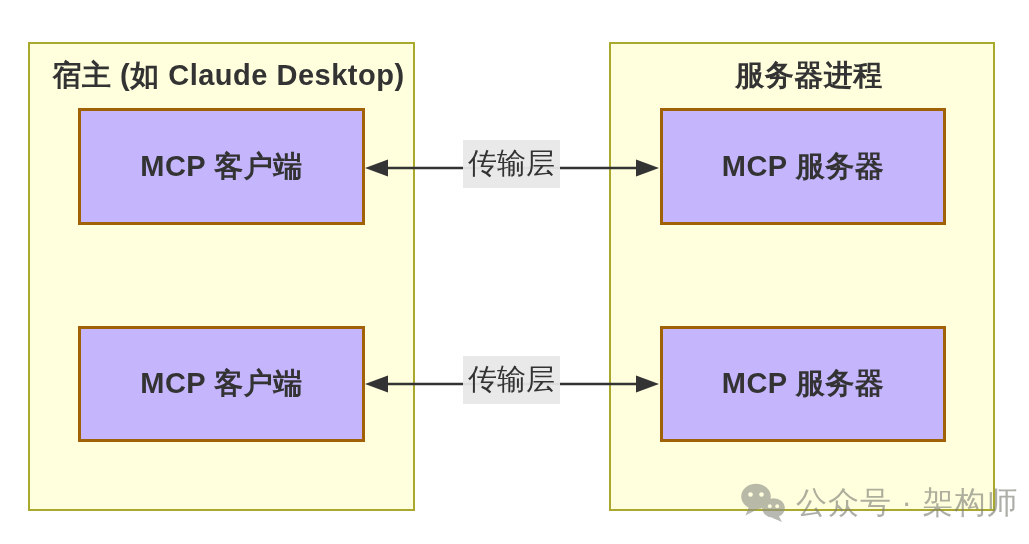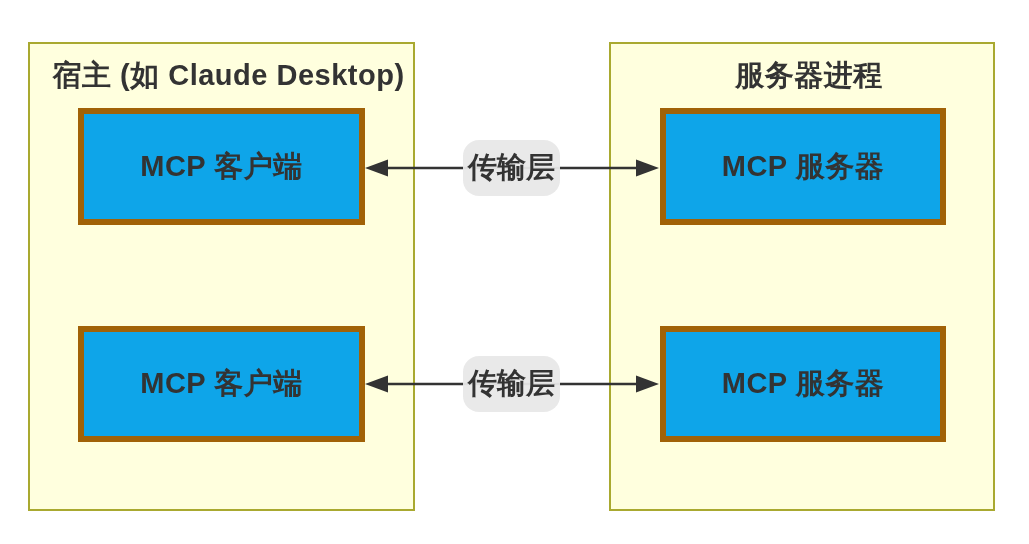--- a/index.html
+++ b/index.html
@@ -29,22 +29,22 @@
     font-size: 29px;
     font-weight: 700;
     color: #333333;
     letter-spacing: 0.5px;
     white-space: nowrap;
     margin-left: 14px;
   }
 
   .node {
     position: absolute;
-    background: #0ea5e9;
-    border: 6px solid #a16207;
+    background: #c4b5fd;
+    border: 3px solid #a16207;
     display: flex;
     align-items: center;
     justify-content: center;
     font-size: 29px;
     font-weight: 600;
     color: #333333;
     letter-spacing: 0.5px;
   }
   .node-client-1 { left: 78px;  top: 108px; width: 287px; height: 117px; }
   .node-client-2 { left: 78px;  top: 326px; width: 287px; height: 116px; }
@@ -55,29 +55,28 @@
     position: absolute;
     left: 0; top: 0;
     width: 1029px; height: 544px;
     pointer-events: none;
   }
 
   .edge-label {
     position: absolute;
     left: 463px;
     width: 97px;
-    height: 56px;
+    height: 48px;
     background: rgba(232,232,232,0.95);
     display: flex;
     align-items: center;
     justify-content: center;
     font-size: 29px;
-    font-weight: 700;
+    font-weight: 400;
     color: #333333;
-    border-radius: 16px;
   }
   .edge-label-1 { top: 140px; }
   .edge-label-2 { top: 356px; }
 
   .watermark {
     position: absolute;
     left: 740px;
     top: 482px;
     display: flex;
     align-items: center;
@@ -121,14 +120,33 @@
       <line x1="370" y1="384" x2="654" y2="384" stroke="#333333" stroke-width="2.5"></line>
       <polygon points="365,384 388,375.5 388,392.5" fill="#333333"></polygon>
       <polygon points="659,384 636,375.5 636,392.5" fill="#333333"></polygon>
     </g>
   </svg>
 
   <div class="edge-label edge-label-1">传输层</div>
 
   <div class="edge-label edge-label-2">传输层</div>
 
+  <div class="watermark">
+    <span>
+      <svg width="47" height="40" viewBox="0 0 47 40" xmlns="http://www.w3.org/2000/svg">
+        <g fill="#8F8F86" opacity="0.62">
+          <ellipse cx="16" cy="13.5" rx="14.8" ry="12.8"></ellipse>
+          <path d="M9 23.5 L5.5 32.5 L17 26.5 Z"></path>
+          <ellipse cx="33.5" cy="25" rx="11.3" ry="9.8"></ellipse>
+          <path d="M38.5 32.5 L42 39 L31.5 34.5 Z"></path>
+        </g>
+        <g fill="#FFFFDE">
+          <circle cx="10.5" cy="11.5" r="2.3"></circle>
+          <circle cx="21.5" cy="11.5" r="2.3"></circle>
+          <circle cx="29.8" cy="23.2" r="1.9"></circle>
+          <circle cx="37.2" cy="23.2" r="1.9"></circle>
+        </g>
+      </svg>
+    </span>
+    <span>公众号 · 架构师</span>
+  </div>
 
 </div>
 
 </body></html>

